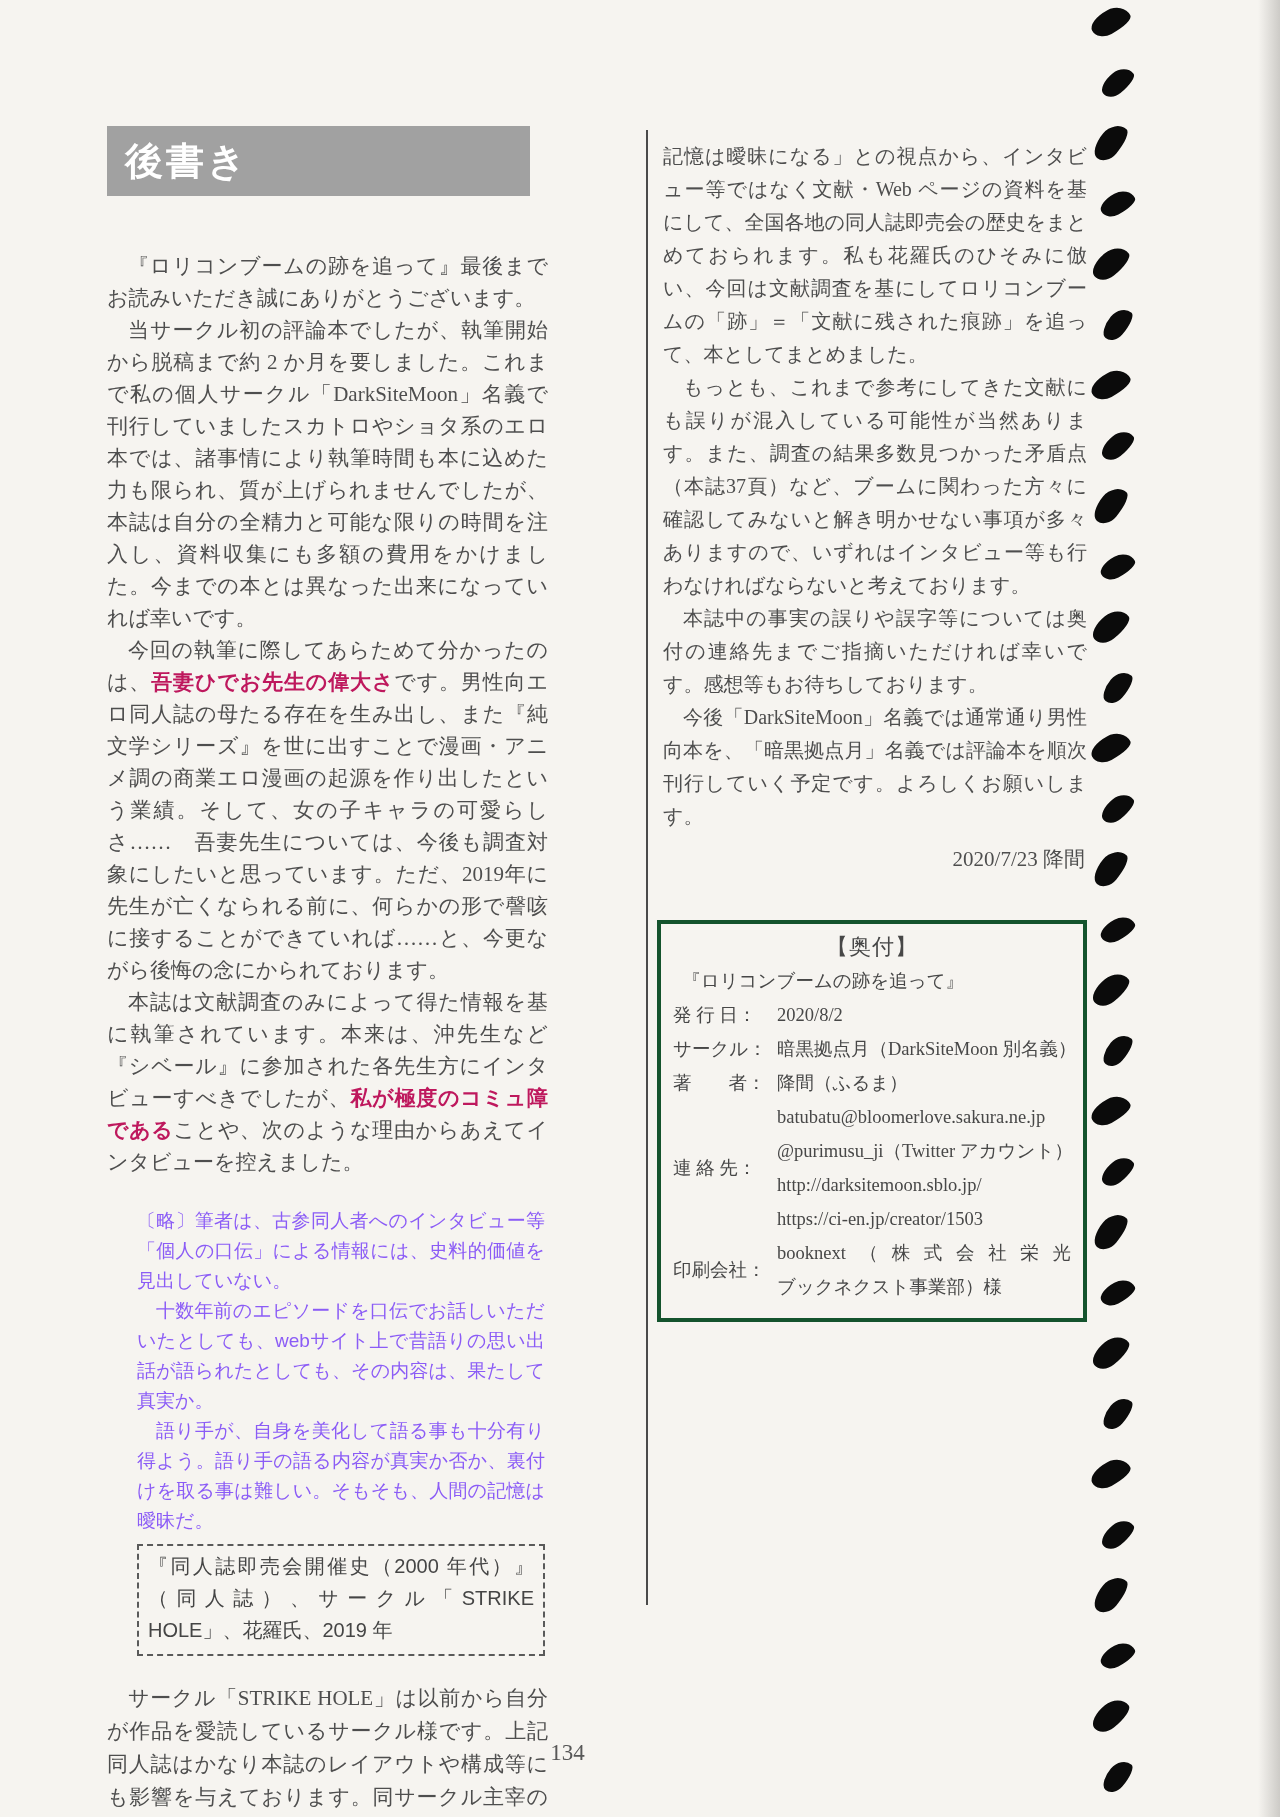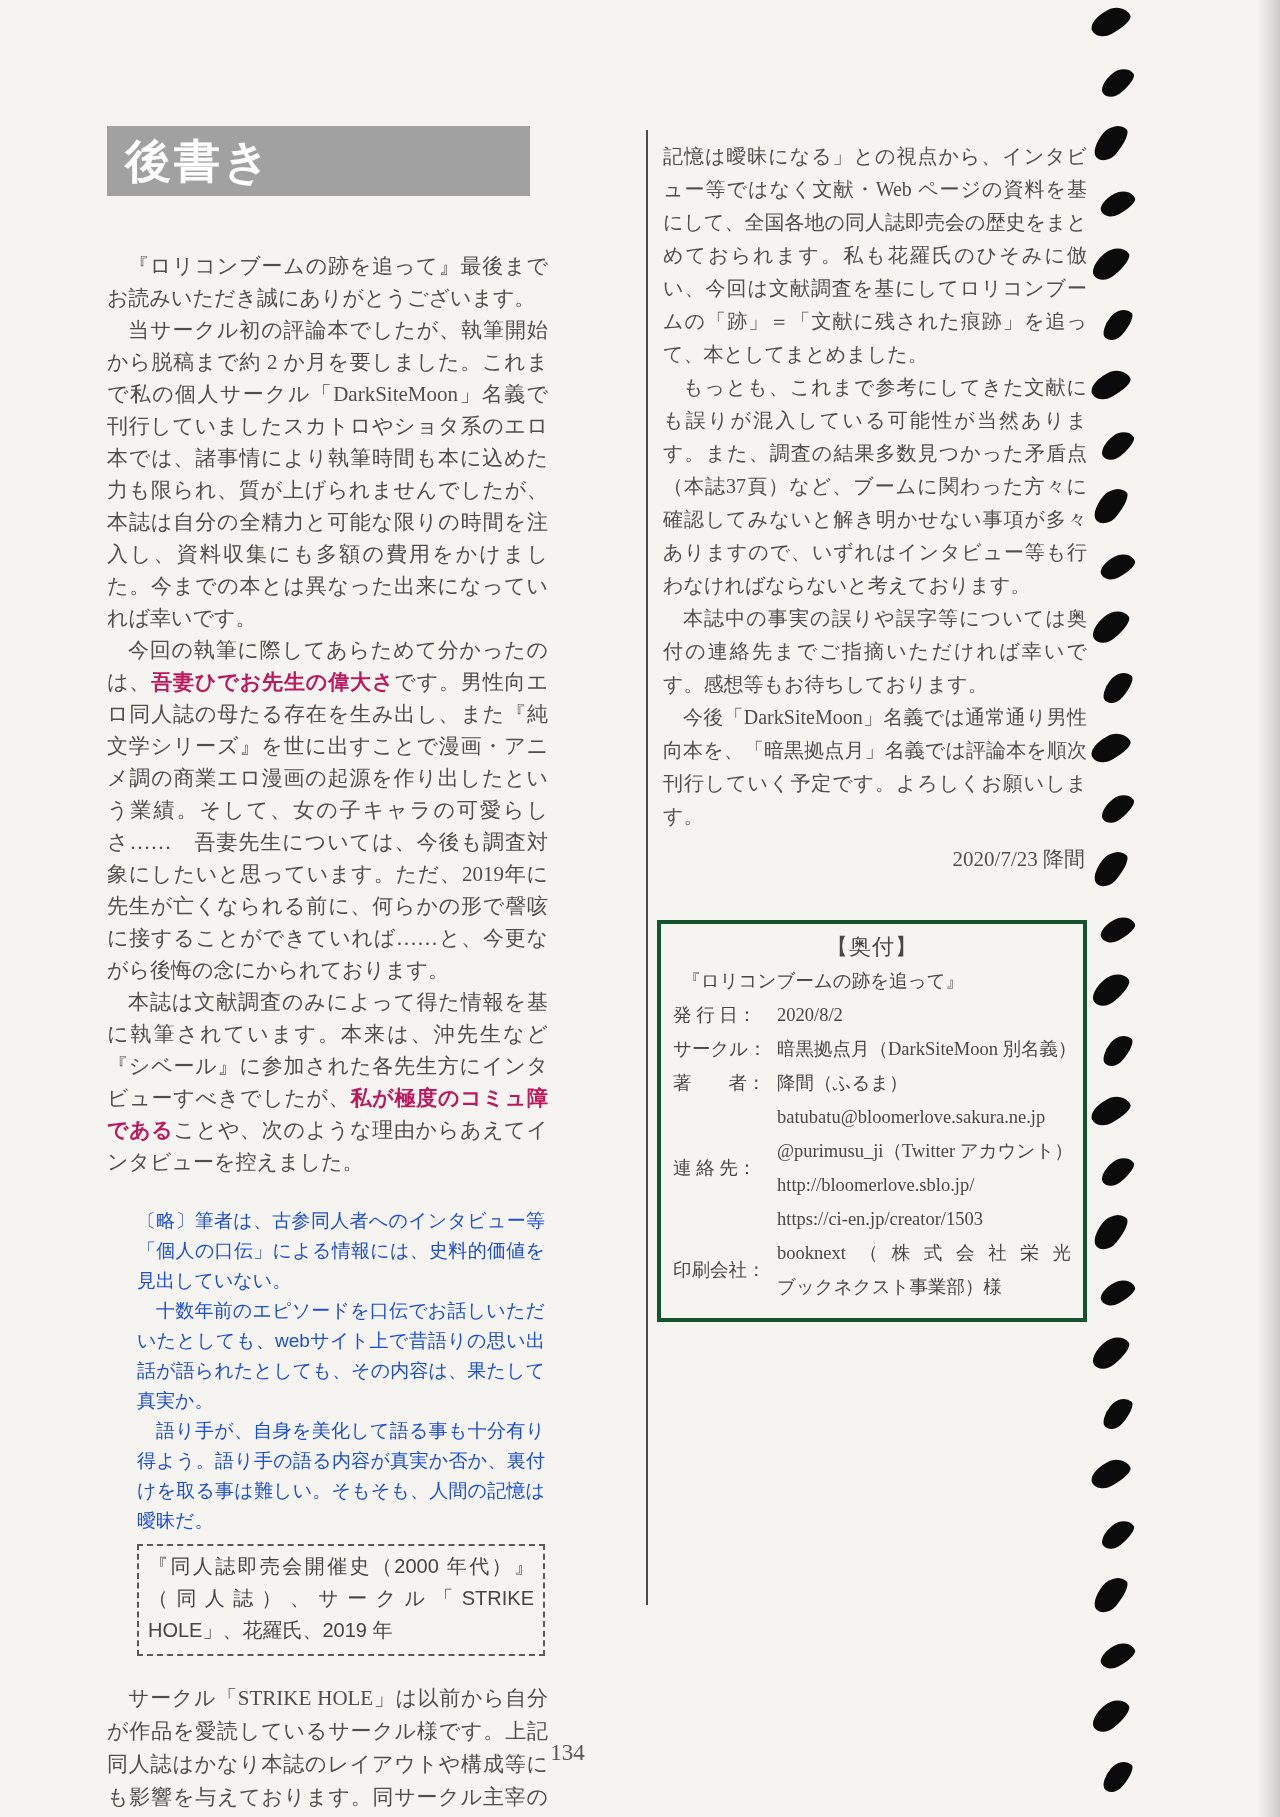--- a/index.html
+++ b/index.html
@@ -3,32 +3,32 @@
 <meta charset="utf-8">
 <style>
   html,body{margin:0;padding:0;background:#f6f4f0;}
   .page{
     position:relative;width:1280px;height:1817px;background:#f6f4f0;overflow:hidden;
     font-family:"Liberation Serif","DejaVu Serif",serif;color:#4e4e4e;
   }
   
   .header-box{position:absolute;left:107px;top:126px;width:423px;height:70px;background:#a1a1a1;}
   .header-title{display:block;font-family:"Liberation Sans","DejaVu Sans",sans-serif;
-    font-weight:700;color:#ffffff;font-size:46px;line-height:70px;padding-left:18px;letter-spacing:3px;}
+    font-weight:700;color:#ffffff;font-size:38px;line-height:70px;padding-left:18px;letter-spacing:3px;}
   
   .col-divider{position:absolute;left:646px;top:130px;width:2px;height:1475px;background:#4a4a4a;}
   
   .left-col{position:absolute;left:107px;top:250px;width:441px;font-size:21px;line-height:32px;text-align:justify;}
   .right-col{position:absolute;left:663px;top:140px;width:424px;font-size:20px;line-height:33px;text-align:justify;}
   .bp{margin:0;text-indent:1em;}
   .no-indent{text-indent:0;}
   .emph{font-family:"Liberation Sans","DejaVu Sans",sans-serif;font-weight:700;color:#be185d;}
   
   .quote{margin:28px 0 0 30px;width:408px;font-family:"Liberation Sans","DejaVu Sans",sans-serif;
-    font-size:19px;line-height:30px;color:#1d4ed8;text-align:justify;}
+    font-size:19px;line-height:30px;color:#8b5cf6;text-align:justify;}
   .quote p{margin:0;}
   .quote p + p{text-indent:1em;}
   
   .citation-box{margin:8px 0 0 30px;width:386px;border:2px dashed #5a5a5a;padding:4px 9px 8px 9px;
     font-family:"Liberation Sans","DejaVu Sans",sans-serif;font-size:20px;line-height:32px;color:#454545;text-align:justify;}
   .closing{margin-top:26px;line-height:33px;}
   
   .signature{margin-top:10px;text-align:right;font-size:21px;padding-right:2px;}
   .colophon{margin-top:44px;margin-left:-6px;border:4px solid #14532d;padding:6px 12px 14px 12px;
     font-size:18.5px;line-height:34px;color:#474747;}
@@ -101,21 +101,21 @@
       <div class="c-row">
         <span class="c-label">著　　者：</span>
         <span class="c-value"><span class="c-line">降間（ふるま）</span></span>
       </div>
 
       <div class="c-row">
         <span class="c-label">連 絡 先：</span>
         <span class="c-value">
           <span class="c-line">batubatu@bloomerlove.sakura.ne.jp</span>
           <span class="c-line">@purimusu_ji（Twitter アカウント）</span>
-          <span class="c-line">http://bloomerlove.sblo.jp/</span>
+          <span class="c-line">http://darksitemoon.sblo.jp/</span>
           <span class="c-line">https://ci-en.jp/creator/1503</span>
         </span>
       </div>
 
       <div class="c-row">
         <span class="c-label">印刷会社：</span>
         <span class="c-value">
           <span class="c-line">booknext（株式会社栄光</span>
           <span class="c-line">ブックネクスト事業部）様</span>
         </span>

